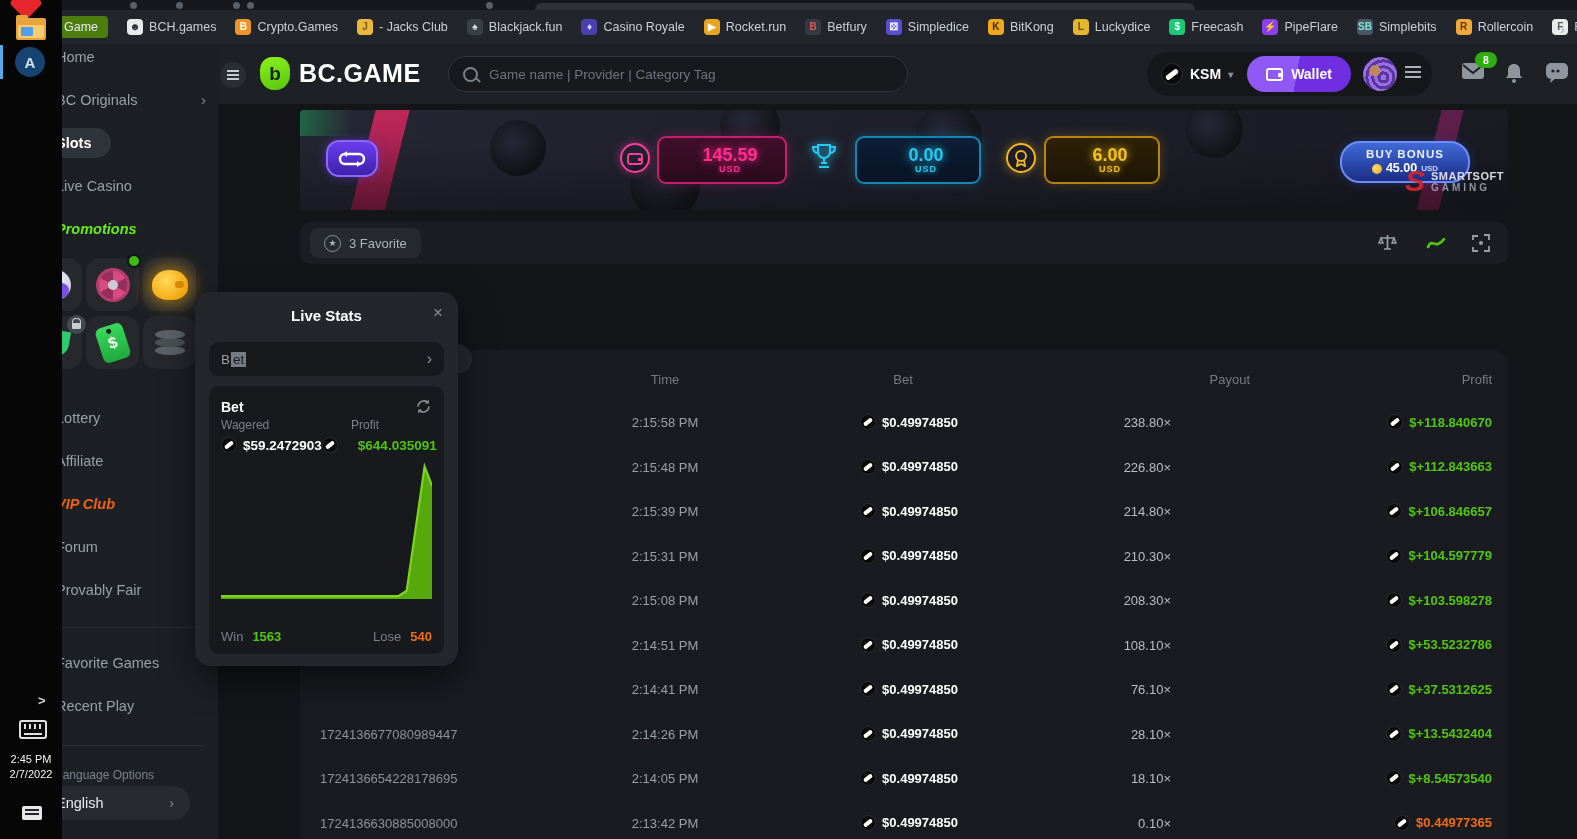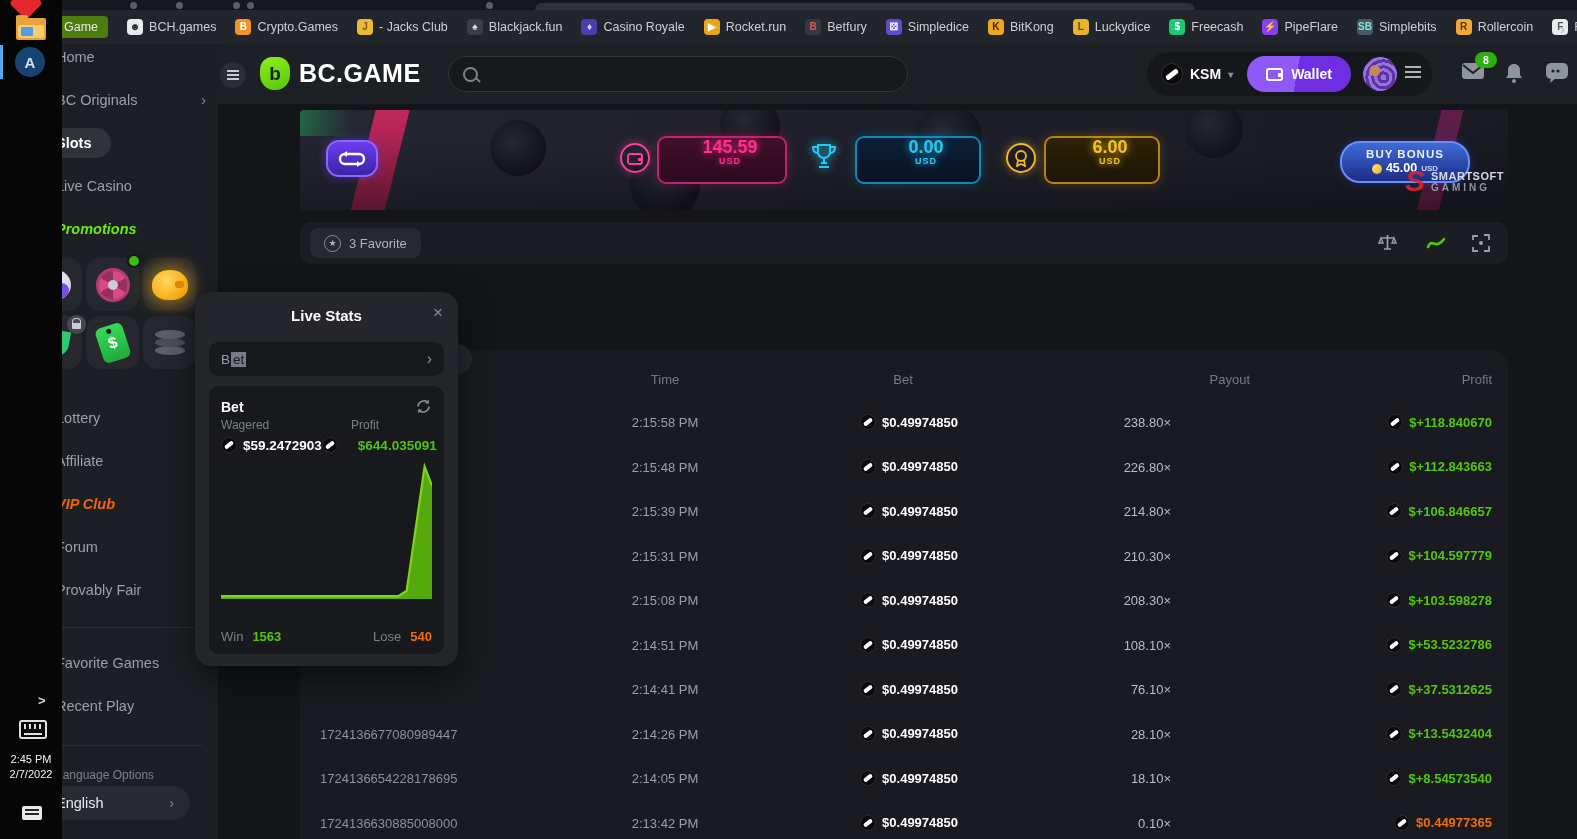--- a/index.html
+++ b/index.html
@@ -129,21 +129,21 @@
   .beam.b2{left:1128px;width:22px;background:linear-gradient(#7a2060b0,#c2185b70);}
   .greenpatch{position:absolute;left:0;top:0;width:52px;height:26px;background:linear-gradient(90deg,#1faa5e7d,transparent);}
   .knot{position:absolute;border-radius:50%;background:radial-gradient(circle at 40% 40%,#262837,#121318 70%);}
   .banner-shade{position:absolute;inset:0;background:radial-gradient(120% 120% at 50% 0%,transparent 40%,rgba(8,8,12,.45));}
   .loop-btn{position:absolute;left:26px;top:30px;width:52px;height:37px;border-radius:13px;cursor:pointer;
     background:linear-gradient(#6a3df0,#3c22a8);border:2px solid #8a68ff;box-sizing:border-box;
     display:flex;align-items:center;justify-content:center;box-shadow:0 0 10px #6a3df088;}
   .stat-icon{position:absolute;display:flex;align-items:center;justify-content:center;}
   .ring{width:30px;height:30px;border-radius:50%;box-sizing:border-box;}
   .stat-display{position:absolute;top:26px;height:48px;border-radius:9px;box-sizing:border-box;
-    display:flex;flex-direction:column;align-items:center;line-height:1.05;padding-left:16px;}
+    display:flex;flex-direction:column;align-items:center;justify-content:center;line-height:1.05;padding-left:16px;}
   .stat-display .val{font-weight:800;font-size:18px;text-shadow:0 0 9px currentColor;}
   .stat-display .unit{font-weight:800;font-size:9px;letter-spacing:1px;text-shadow:0 0 6px currentColor;}
   .disp-pink{left:357px;width:130px;border:2px solid #c4206e;background:linear-gradient(#41102b,#2a0a1c);color:#ff2e8f;box-shadow:0 0 12px #c4206e55;}
   .disp-blue{left:555px;width:126px;border:2px solid #1187b8;background:linear-gradient(#0c1f38,#081325);color:#29c8f0;box-shadow:0 0 12px #1187b855;}
   .disp-gold{left:744px;width:116px;border:2px solid #b8820f;background:linear-gradient(#2e2106,#1d1504);color:#f5c220;box-shadow:0 0 12px #b8820f55;}
   .buy-bonus{position:absolute;left:1040px;top:31px;width:130px;height:42px;border-radius:20px;cursor:pointer;
     background:linear-gradient(#3f6ad8,#1b2d86);border:2px solid #6c8ef5;box-sizing:border-box;
     display:flex;flex-direction:column;align-items:center;justify-content:center;line-height:1.15;box-shadow:0 0 10px #2a48b877;}
   .buy-bonus .l1{color:#eaf0ff;font-weight:800;font-size:11.5px;letter-spacing:1px;}
   .buy-bonus .l2{display:flex;align-items:center;gap:4px;color:#fff;font-weight:800;font-size:12.5px;}
@@ -398,20 +398,21 @@
   </div>
 
   <div class="app-header">
     <div class="menu-btn"></div>
     <div class="logo">
       <span class="logo-mark">b</span>
       <span class="logo-text">BC.GAME</span>
     </div>
     <div class="search">
       <span class="search-glass"></span>
+      <input type="text" placeholder="Game name | Provider | Category Tag" style="">
     </div>
     <div class="acct-pill">
       <div class="cur-select">
         <span class="coin lg"></span>
         <span>KSM</span>
         <span class="caret">▾</span>
       </div>
       <div class="wallet-btn">
         <span class="wallet-glyph"></span>
         <span>Wallet</span>

